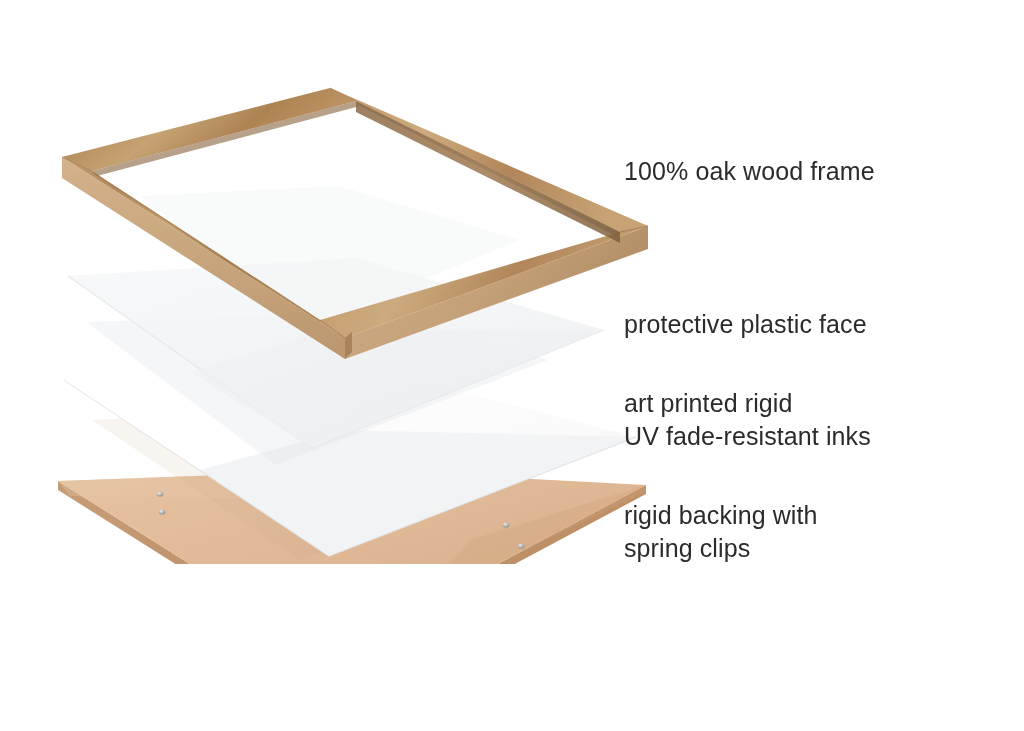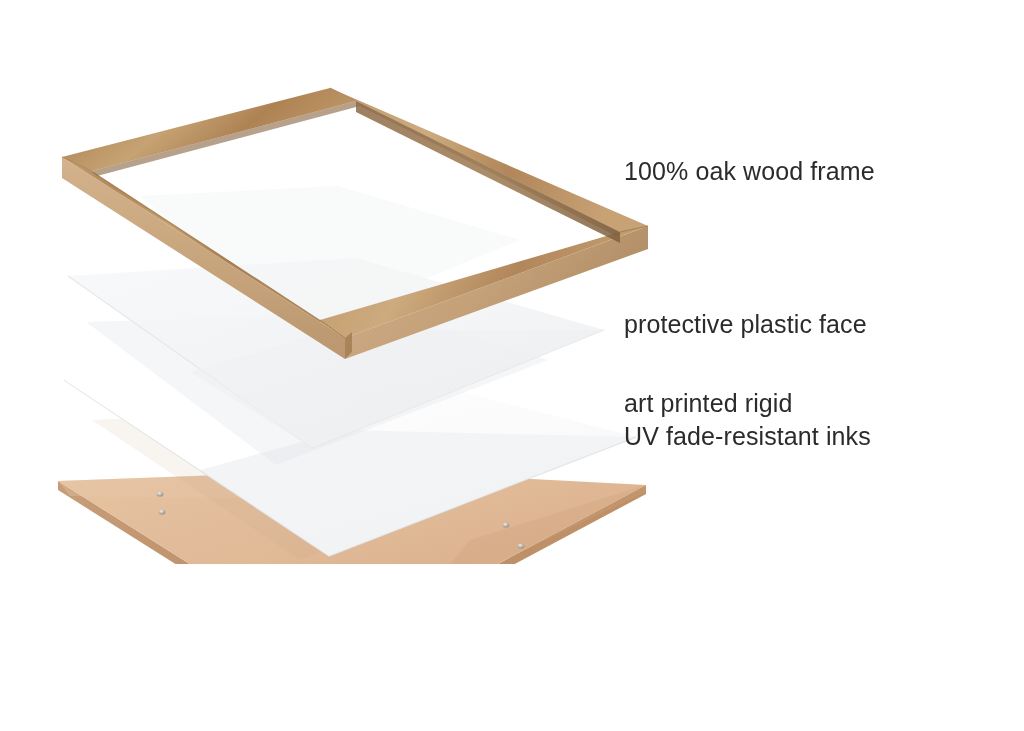--- a/index.html
+++ b/index.html
@@ -218,14 +218,16 @@
     </g>
   </svg>
 
   <div class="callout" id="callout-1">100% oak wood frame</div>
 
   <div class="callout" id="callout-2">protective plastic face</div>
 
   <div class="callout" id="callout-3">art printed rigid
 UV fade-resistant inks</div>
 
+  <div class="callout" id="callout-4">rigid backing with
+spring clips</div>
 
 </div>
 
 </body></html>

